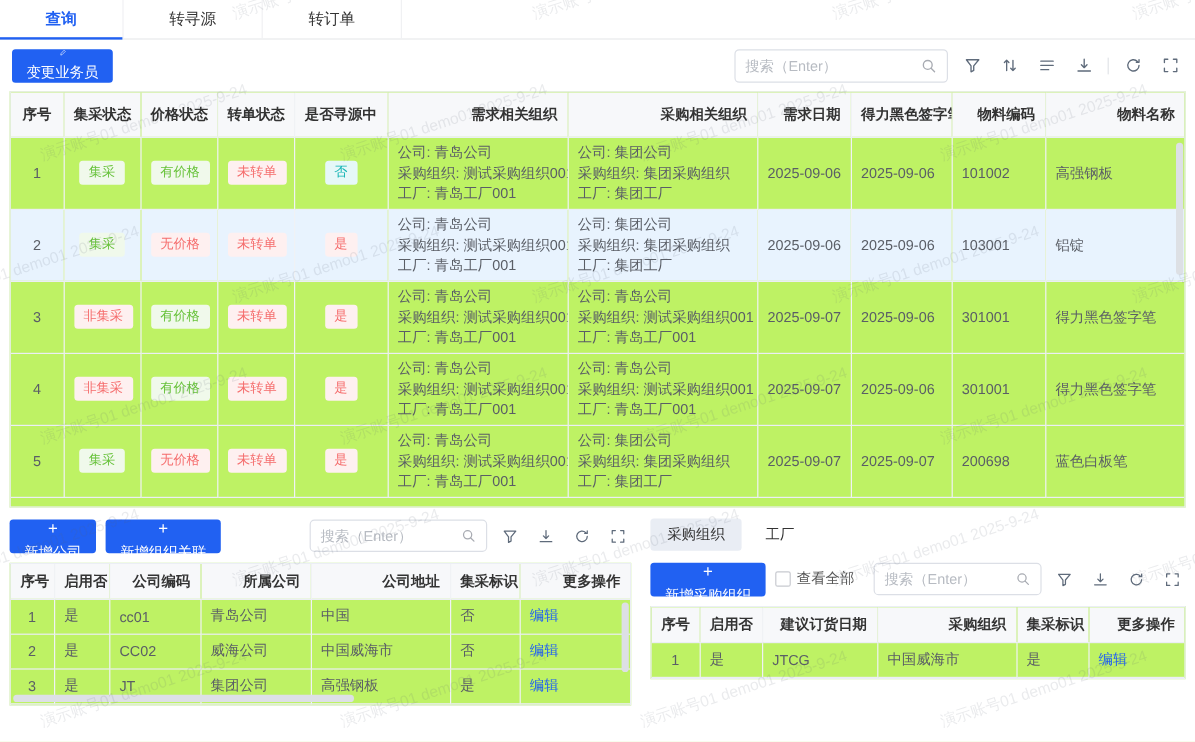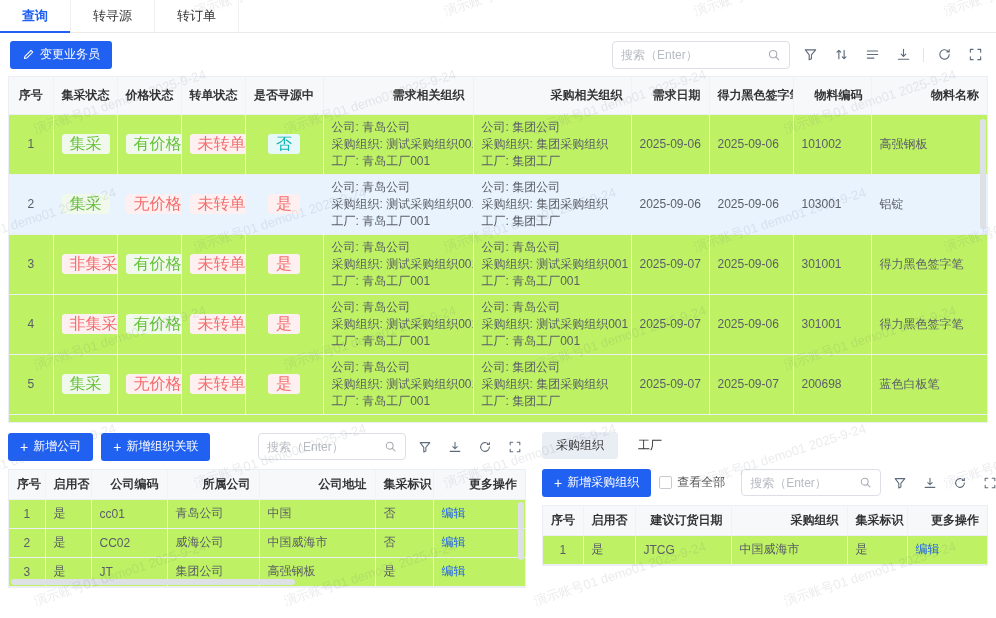--- a/index.html
+++ b/index.html
@@ -6,28 +6,28 @@
   html,body{width:996px;height:618px;overflow:hidden;background:#fff;
     font-family:"Liberation Sans","DejaVu Sans",sans-serif;font-size:12px;color:#333;}
   .app{position:relative;width:996px;height:618px;background:#fff;}
 
   
   .watermark-layer{position:absolute;inset:0;pointer-events:none;z-index:60;overflow:hidden;}
   .wm{position:absolute;transform:rotate(-18deg);color:rgba(90,100,115,.13);font-size:13px;white-space:nowrap;}
 
   
   .tabbar{display:flex;height:33px;border-bottom:1px solid #e8eaec;background:#fff;}
-  .tab{display:flex;align-items:center;padding:0 22px;font-size:13px;color:#333;cursor:pointer;position:relative;border-right:1px solid #f0f1f3;}
+  .tab{display:flex;align-items:center;padding:0 38px;font-size:13px;color:#333;cursor:pointer;position:relative;border-right:1px solid #f0f1f3;}
   .tab.active{color:#2161f2;font-weight:700;}
   .tab.active::after{content:"";position:absolute;left:0;right:0;bottom:-1px;height:2px;background:#2161f2;}
 
   
   .toolbar{display:flex;align-items:center;height:43px;padding:0 10px;gap:9px;}
   .btn{display:inline-flex;align-items:center;gap:5px;height:28px;padding:0 12px;background:#2161f2;color:#fff;
-    border:none;border-radius:3px;font-size:12px;cursor:pointer;font-family:inherit;white-space:nowrap;}
+    border:none;border-radius:3px;font-size:12px;cursor:pointer;font-family:inherit;white-space:nowrap;flex-direction:column;}
   .btn .plus{font-size:14px;line-height:1;font-weight:400;}
   .spacer{flex:1;}
   .search-box{display:flex;align-items:center;width:178px;height:28px;border:1px solid #dcdfe6;border-radius:4px;
     padding:0 8px;background:#fff;color:#a8abb2;flex:none;}
   .search-box input{flex:1;border:none;outline:none;font-size:12px;font-family:inherit;color:#333;min-width:0;background:transparent;}
   .search-box input::placeholder{color:#b7bbc2;}
   .icon-btn{display:flex;align-items:center;justify-content:center;width:22px;height:22px;color:#5f6b7b;cursor:pointer;flex:none;}
   .v-div{width:1px;height:14px;background:#e2e4e8;flex:none;}
 
   
@@ -35,21 +35,21 @@
   #main-table-wrap{height:347px;}
   table{width:100%;border-collapse:collapse;table-layout:fixed;}
   th{background:#f7f8fa;font-weight:700;color:#333;text-align:right;padding:0 8px;height:37px;
     border-bottom:1px solid #ebeef5;border-right:1px solid #f0f2f5;font-size:12px;white-space:nowrap;overflow:hidden;}
   td{padding:4px 8px;border-bottom:1px solid #ebeef5;border-right:1px solid #f0f2f5;color:#5a5e66;
     font-size:12px;vertical-align:middle;white-space:nowrap;overflow:hidden;}
   th:last-child,td:last-child{border-right:none;}
   .c{text-align:center;}
   #main-table td{height:60px;}
   .org div{line-height:17px;}
-  .badge{display:inline-block;padding:2px 8px;border-radius:3px;font-size:16px;line-height:16px;}
+  .badge{display:inline-block;padding:2px 8px;border-radius:3px;font-size:11px;line-height:16px;}
   .badge.green{color:#67c23a;background:#f0f9eb;}
   .badge.red{color:#f56c6c;background:#fef0f0;}
   .badge.teal{color:#10b3b3;background:#e6f8f8;}
   tr.selected td{background:#e8f3fe;}
   .small-table td{height:29px;}
   .small-table th{height:29px;}
   .link{color:#2161f2;cursor:pointer;text-decoration:none;}
 
   
   .bottom{display:flex;gap:16px;margin:9px 0 0;padding:0 8px;}

